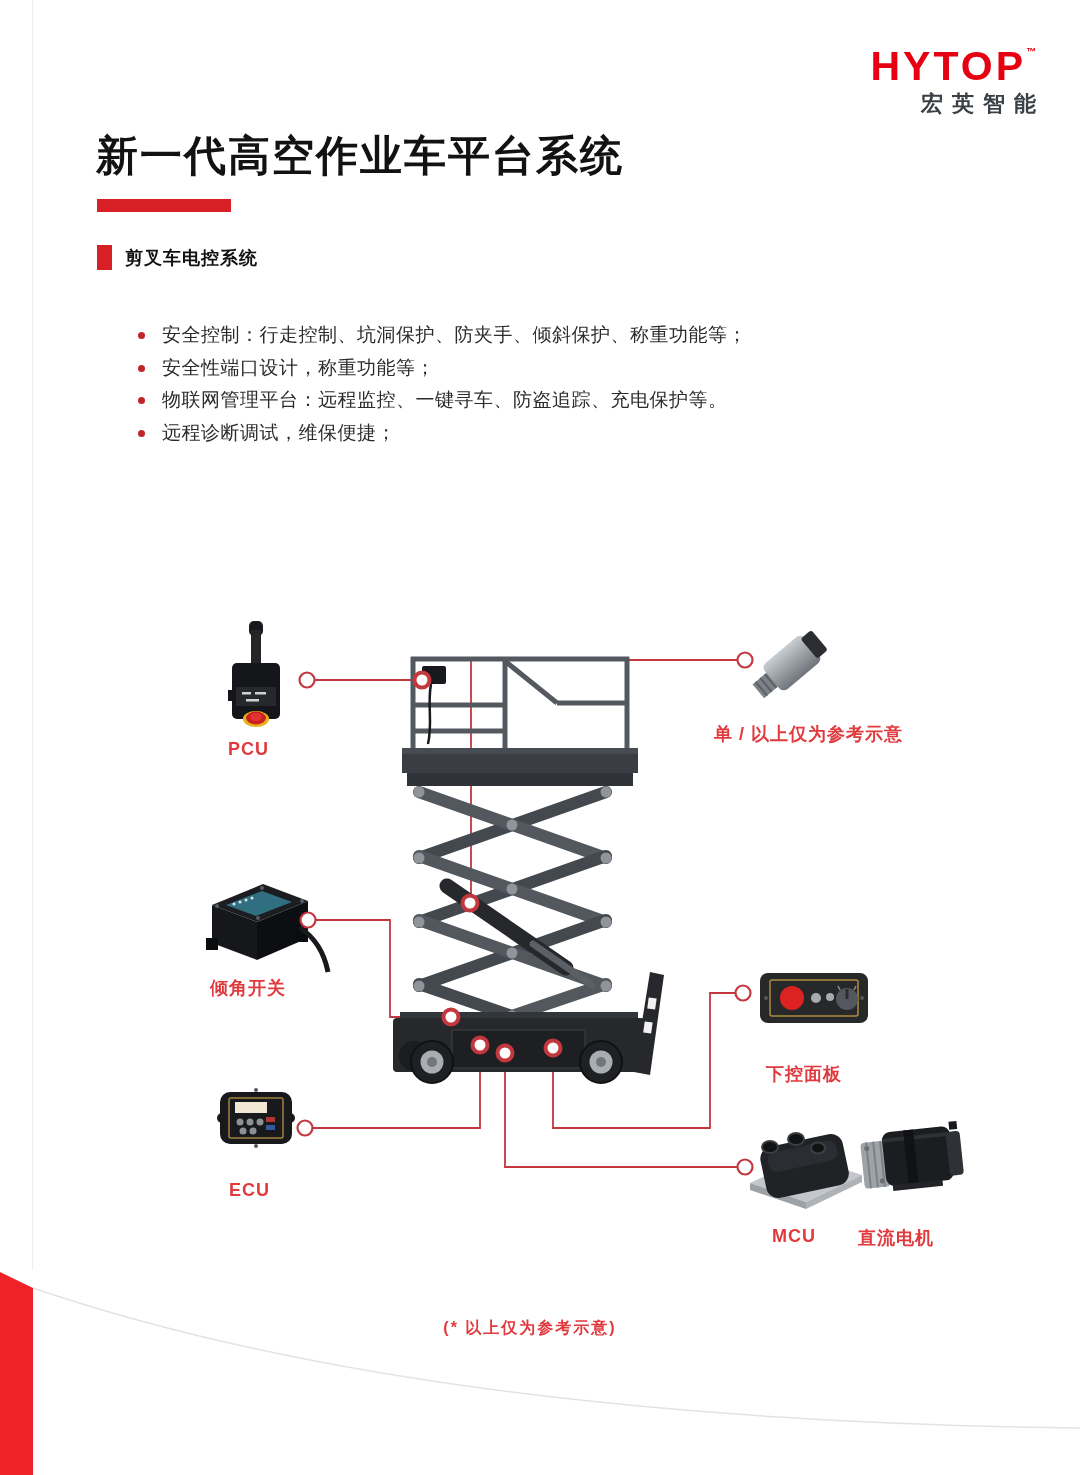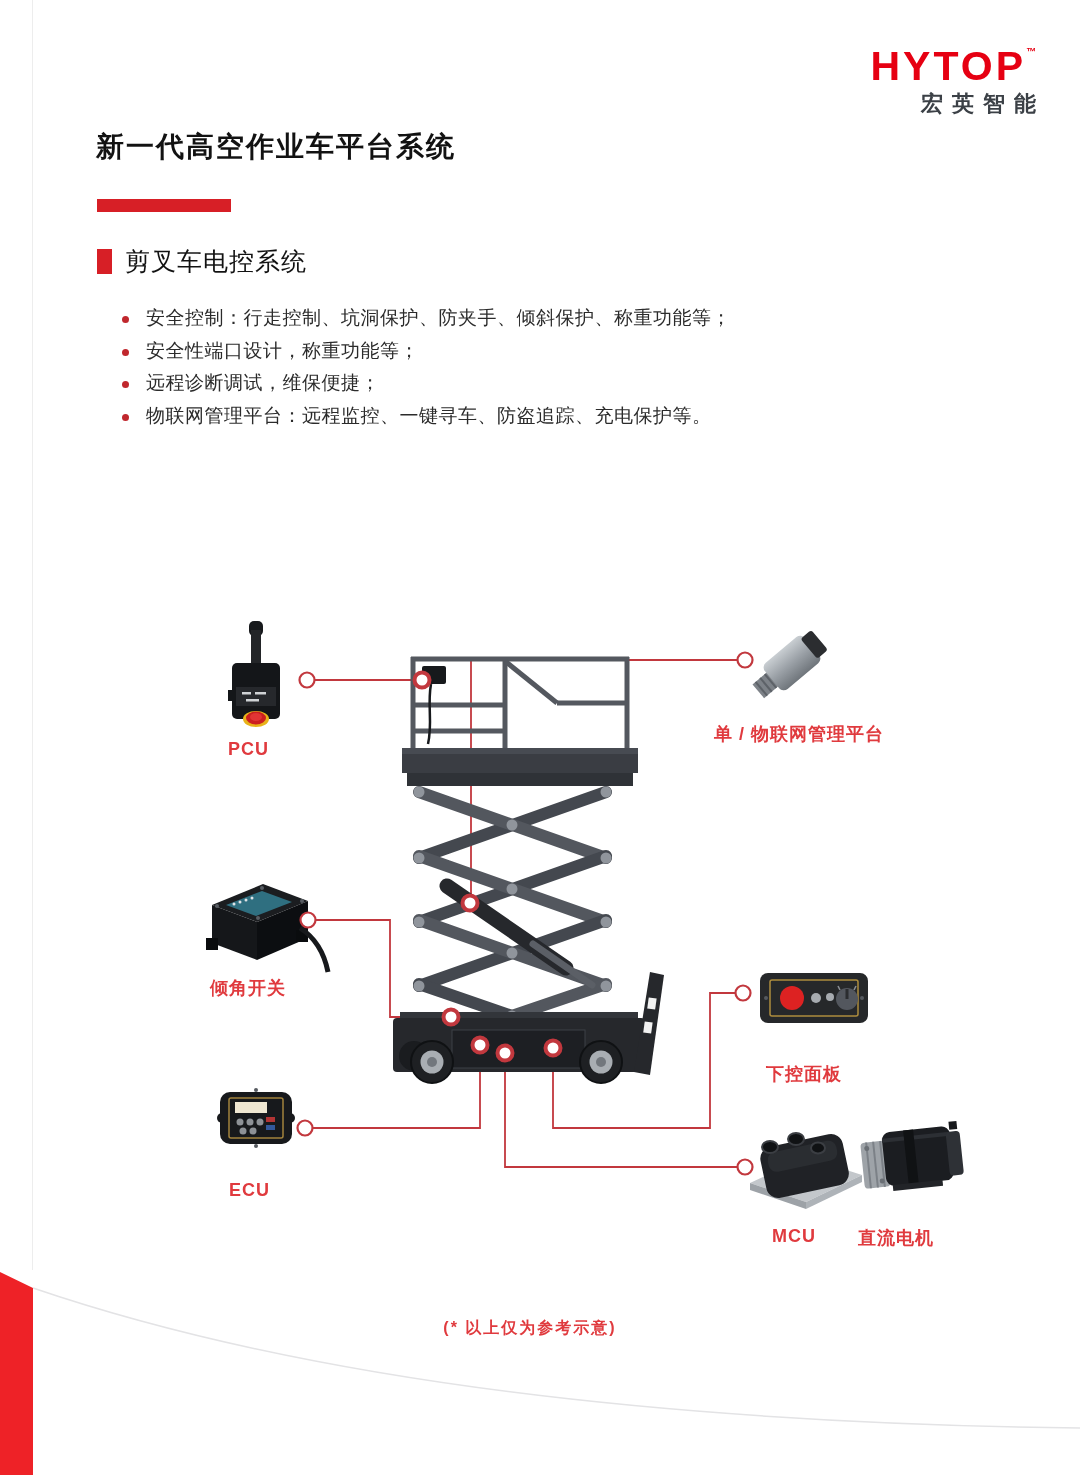--- a/index.html
+++ b/index.html
@@ -7,28 +7,28 @@
     width:1080px;height:1475px;position:relative;background:#ffffff;
     font-family:"Liberation Sans","DejaVu Sans",sans-serif;overflow:hidden;
   }
   .page-edge{position:absolute;left:32px;top:0;width:1px;height:1270px;background:#ededed;}
   
   .logo{position:absolute;left:856px;top:46px;width:180px;text-align:right;}
   .logo .brand{font-size:41px;font-weight:900;color:#e60012;letter-spacing:3px;line-height:1;}
   .logo .tm{font-size:10px;font-weight:700;color:#e60012;vertical-align:top;letter-spacing:0;}
   .logo .company{font-size:22px;font-weight:800;color:#3b4046;letter-spacing:9px;margin-top:6px;line-height:1;margin-right:-9px;}
   
-  .page-title{position:absolute;left:96px;top:128px;margin:0;font-size:28px;font-weight:900;color:#121212;letter-spacing:2px;}
+  .page-title{position:absolute;left:96px;top:128px;margin:0;font-size:42px;font-weight:900;color:#121212;letter-spacing:2px;}
   .title-underline{position:absolute;left:97px;top:199px;width:134px;height:13px;background:#d71f26;}
   
   .section-head{position:absolute;left:97px;top:245px;display:flex;align-items:center;}
   .section-head .sq{width:15px;height:25px;background:#d71f26;margin-right:13px;}
-  .section-head .txt{font-size:25px;font-weight:400;color:#121212;letter-spacing:1px;}
-  
-  .bullets{position:absolute;left:116px;top:303px;margin:0;padding:0;list-style:none;font-family:Liberation Mono, monospace;}
+  .section-head .txt{font-size:18px;font-weight:700;color:#121212;letter-spacing:1px;}
+  
+  .bullets{position:absolute;left:116px;top:303px;margin:16px;padding:0;list-style:none;}
   .bullets li{position:relative;padding-left:30px;font-size:19px;color:#2b2b2b;line-height:32.5px;letter-spacing:0.5px;}
   .bullets li::before{content:"";position:absolute;left:6px;top:13px;width:7px;height:7px;border-radius:50%;background:#c0272d;}
   
   .dlabel{position:absolute;color:#e03a3e;font-size:18px;font-weight:700;letter-spacing:1px;white-space:nowrap;}
   .note{position:absolute;left:340px;top:1318px;width:380px;text-align:center;color:#e03a3e;font-size:16px;font-weight:700;letter-spacing:2px;}
   svg.diagram{position:absolute;left:0;top:0;width:1080px;height:1475px;}
 </style>
 </head>
 <body>
 
@@ -43,22 +43,22 @@
 <div class="title-underline"></div>
 
 <div class="section-head">
   <span class="sq"></span>
   <span class="txt">剪叉车电控系统</span>
 </div>
 
 <ul class="bullets">
   <li>安全控制：行走控制、坑洞保护、防夹手、倾斜保护、称重功能等；</li>
   <li>安全性端口设计，称重功能等；</li>
+  <li>物联网管理平台：远程监控、一键寻车、防盗追踪、充电保护等。</li>
   <li>远程诊断调试，维保便捷；</li>
-  <li>物联网管理平台：远程监控、一键寻车、防盗追踪、充电保护等。</li>
 </ul>
 
 <svg class="diagram" viewBox="0 0 1080 1475">
   <defs>
     <linearGradient id="metal" x1="0" y1="0" x2="0" y2="1">
       <stop offset="0" stop-color="#c9ced2"></stop>
         <stop offset="0.5" stop-color="#9aa0a6"></stop>
         <stop offset="1" stop-color="#6f757b"></stop>
     </linearGradient>
   </defs>
@@ -255,20 +255,20 @@
       <circle cx="305" cy="1128" r="7.5"></circle>
       <circle cx="745" cy="1167" r="7.5"></circle>
     </g>
   </g>
 
   <path d="M33,1288 Q420,1420 1080,1428" stroke="#e3e3e5" stroke-width="1.5" fill="none"></path>
   <polygon points="0,1272 33,1288 33,1475 0,1475" fill="#ee2227"></polygon>
 </svg>
 
 <div class="dlabel" style="left:228px;top:739px;">PCU</div>
-<div class="dlabel" style="left:714px;top:722px;">单 / 物联网管理平台</div>
+<div class="dlabel" style="left:714px;top:722px;">单 / 以上仅为参考示意</div>
 <div class="dlabel" style="left:210px;top:976px;">倾角开关</div>
 <div class="dlabel" style="left:766px;top:1062px;">下控面板</div>
 <div class="dlabel" style="left:229px;top:1180px;">ECU</div>
 <div class="dlabel" style="left:772px;top:1226px;">MCU</div>
 <div class="dlabel" style="left:858px;top:1226px;">直流电机</div>
 
 <div class="note">(* 以上仅为参考示意)</div>
 
 </body></html>

